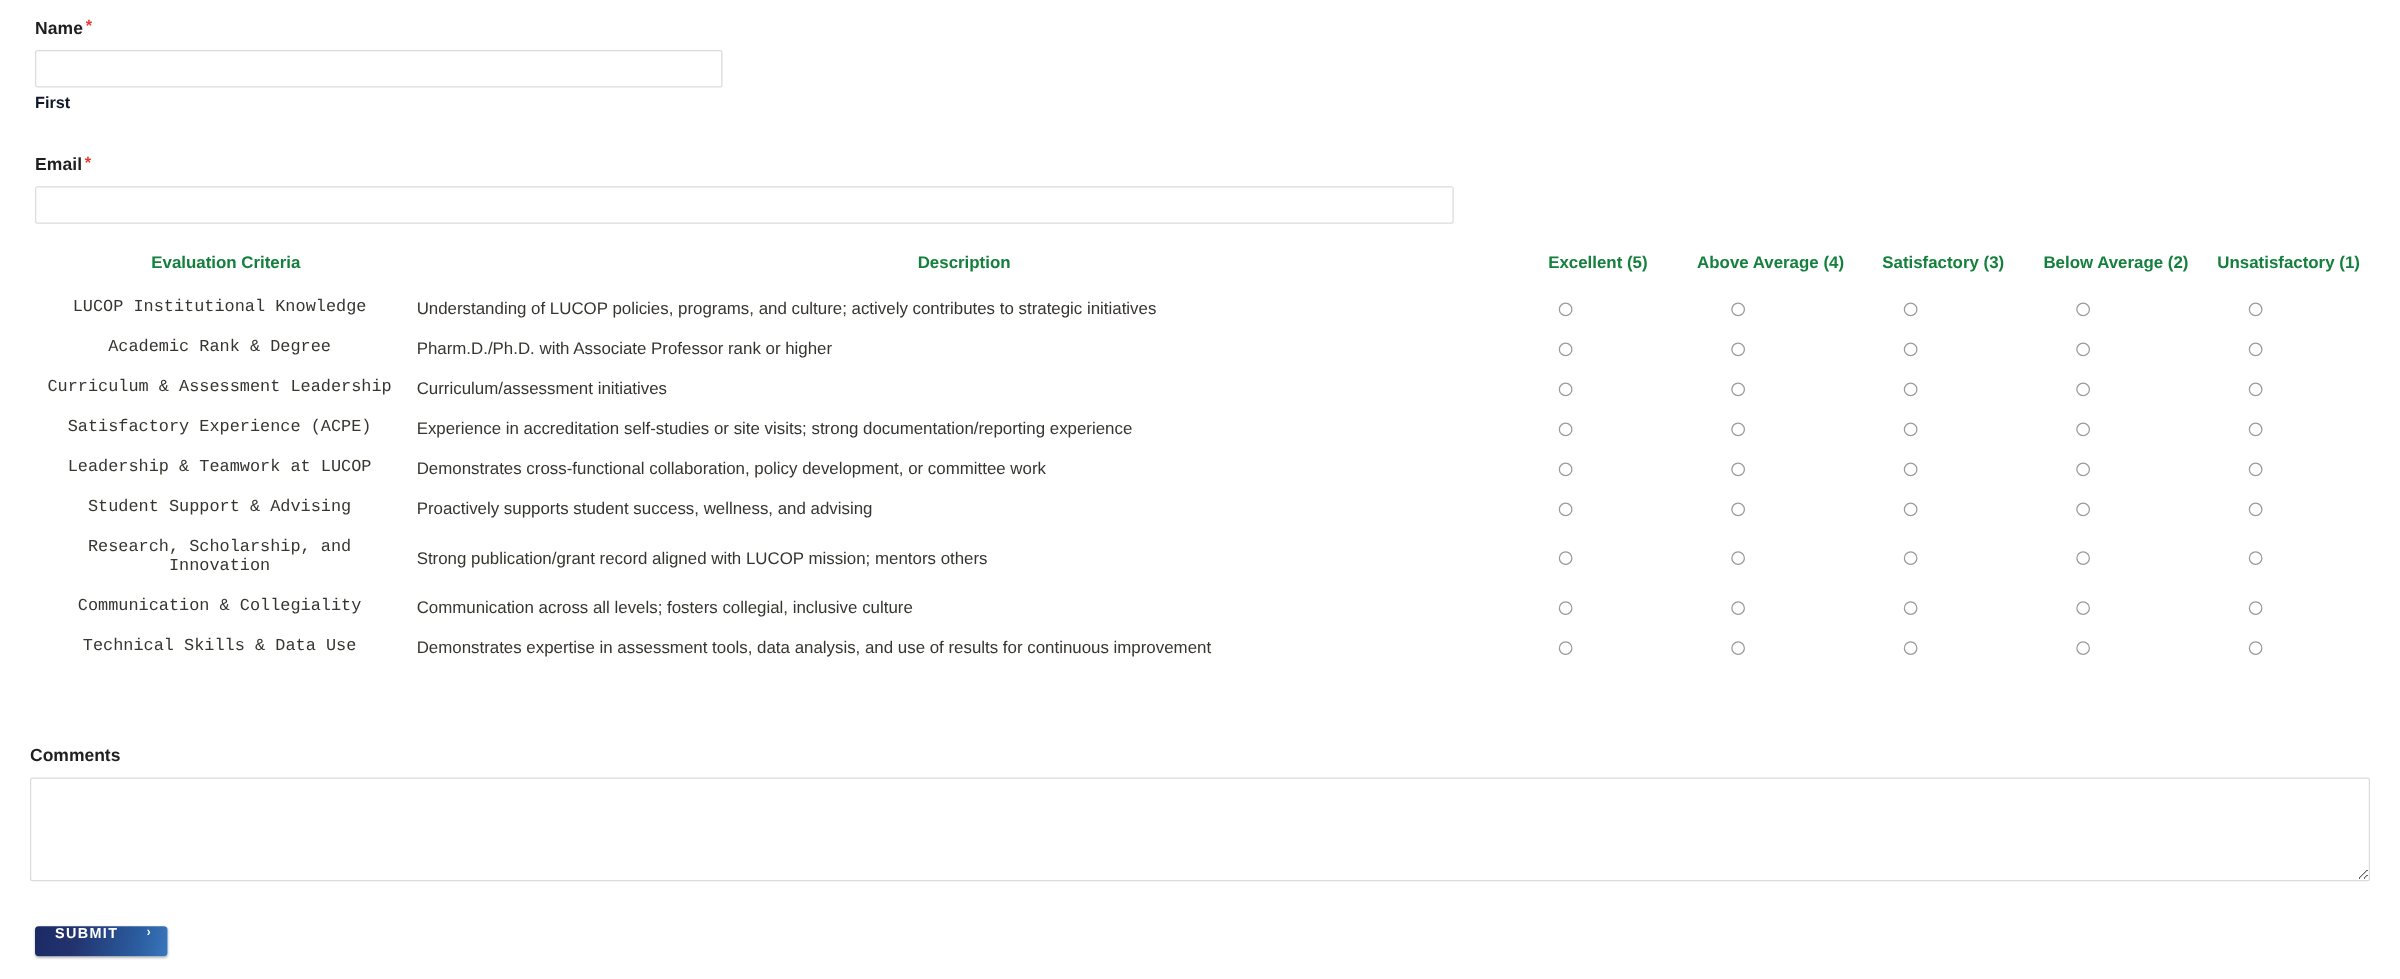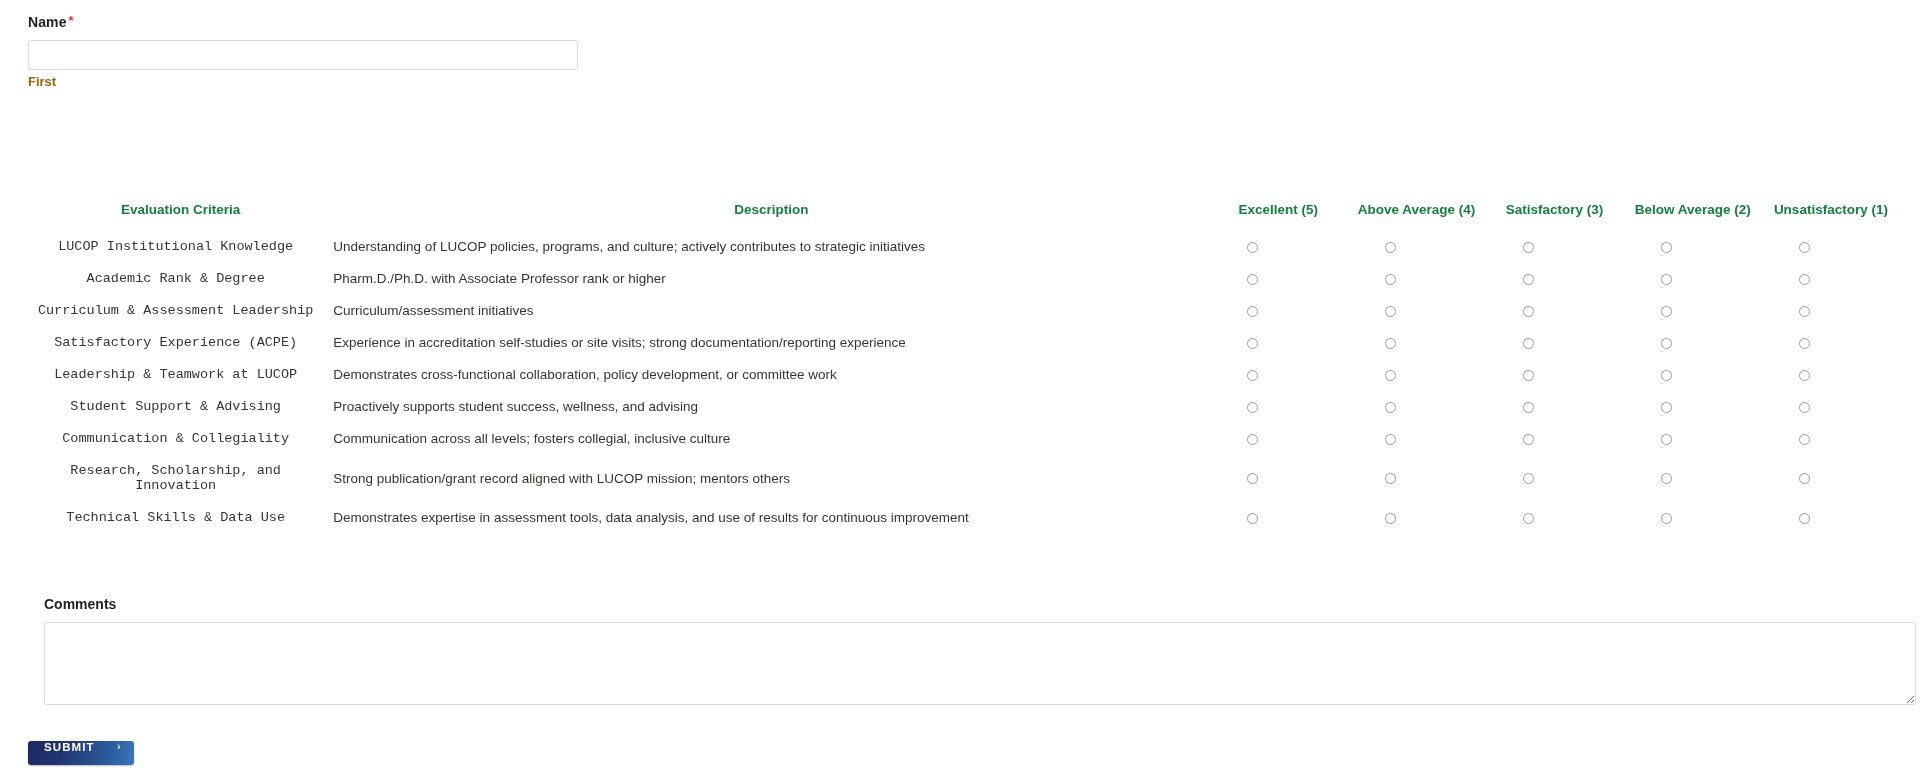--- a/index.html
+++ b/index.html
@@ -44,21 +44,21 @@
     background: #ffffff;
     font-family: "Liberation Sans", sans-serif;
     font-size: 14px;
     color: #1f1f1f;
     padding: 4px 8px;
     outline: none;
   }
   .sub-label {
     font-size: 13px;
     font-weight: bold;
-    color: #a16207;
+    color: #0f172a;
     margin-top: 4px;
   }
 
   
   .name-block { position: absolute; left: 28px; top: 14px; }
   .name-row { display: flex; margin-top: 10px; }
   .name-col-first { width: 550px; }
   .name-col-last { width: 550px; margin-left: 46px; }
   .name-col-first .text-input,
   .name-col-last .text-input { width: 100%; }
@@ -109,21 +109,21 @@
     border-radius: 50%;
     background: #ffffff;
     box-sizing: border-box;
     vertical-align: middle;
     cursor: pointer;
     position: relative;
     left: -26px;
   }
 
   
-  .comments-block { position: absolute; left: 44px; top: 596px; }
+  .comments-block { position: absolute; left: 24px; top: 596px; }
   .comments-label {
     font-size: 14px;
     font-weight: bold;
     color: #1f1f1f;
   }
   .comments-area {
     display: block;
     box-sizing: border-box;
     width: 1872px;
     height: 83px;
@@ -174,20 +174,26 @@
       <span>Name</span><span class="req-star">*</span>
     </div>
     <div class="name-row">
       <div class="name-col-first">
         <input class="text-input" type="text" value="" placeholder="" style="">
         <div class="sub-label">First</div>
       </div>
     </div>
   </div>
 
+  <div class="email-block">
+    <div class="field-label">
+      <span>Email</span><span class="req-star">*</span>
+    </div>
+    <input class="text-input" type="text" value="" placeholder="" style="">
+  </div>
 
   <table class="matrix">
     <colgroup>
       <col class="col-crit">
         <col class="col-desc">
       <col class="col-rate">
         <col class="col-rate">
         <col class="col-rate">
         <col class="col-rate">
         <col class="col-rate">
@@ -252,31 +258,31 @@
         <tr>
           <td class="cell-crit">Student Support &amp; Advising</td>
           <td class="cell-desc">Proactively supports student success, wellness, and advising</td>
           <td class="cell-rate"><span class="radio"></span></td>
           <td class="cell-rate"><span class="radio"></span></td>
           <td class="cell-rate"><span class="radio"></span></td>
           <td class="cell-rate"><span class="radio"></span></td>
           <td class="cell-rate"><span class="radio"></span></td>
         </tr>
         <tr>
+          <td class="cell-crit">Research, Scholarship, and Innovation</td>
+          <td class="cell-desc">Strong publication/grant record aligned with LUCOP mission; mentors others</td>
+          <td class="cell-rate"><span class="radio"></span></td>
+          <td class="cell-rate"><span class="radio"></span></td>
+          <td class="cell-rate"><span class="radio"></span></td>
+          <td class="cell-rate"><span class="radio"></span></td>
+          <td class="cell-rate"><span class="radio"></span></td>
+        </tr>
+        <tr>
           <td class="cell-crit">Communication &amp; Collegiality</td>
           <td class="cell-desc">Communication across all levels; fosters collegial, inclusive culture</td>
-          <td class="cell-rate"><span class="radio"></span></td>
-          <td class="cell-rate"><span class="radio"></span></td>
-          <td class="cell-rate"><span class="radio"></span></td>
-          <td class="cell-rate"><span class="radio"></span></td>
-          <td class="cell-rate"><span class="radio"></span></td>
-        </tr>
-        <tr>
-          <td class="cell-crit">Research, Scholarship, and Innovation</td>
-          <td class="cell-desc">Strong publication/grant record aligned with LUCOP mission; mentors others</td>
           <td class="cell-rate"><span class="radio"></span></td>
           <td class="cell-rate"><span class="radio"></span></td>
           <td class="cell-rate"><span class="radio"></span></td>
           <td class="cell-rate"><span class="radio"></span></td>
           <td class="cell-rate"><span class="radio"></span></td>
         </tr>
         <tr>
           <td class="cell-crit">Technical Skills &amp; Data Use</td>
           <td class="cell-desc">Demonstrates expertise in assessment tools, data analysis, and use of results for continuous improvement</td>
           <td class="cell-rate"><span class="radio"></span></td>

